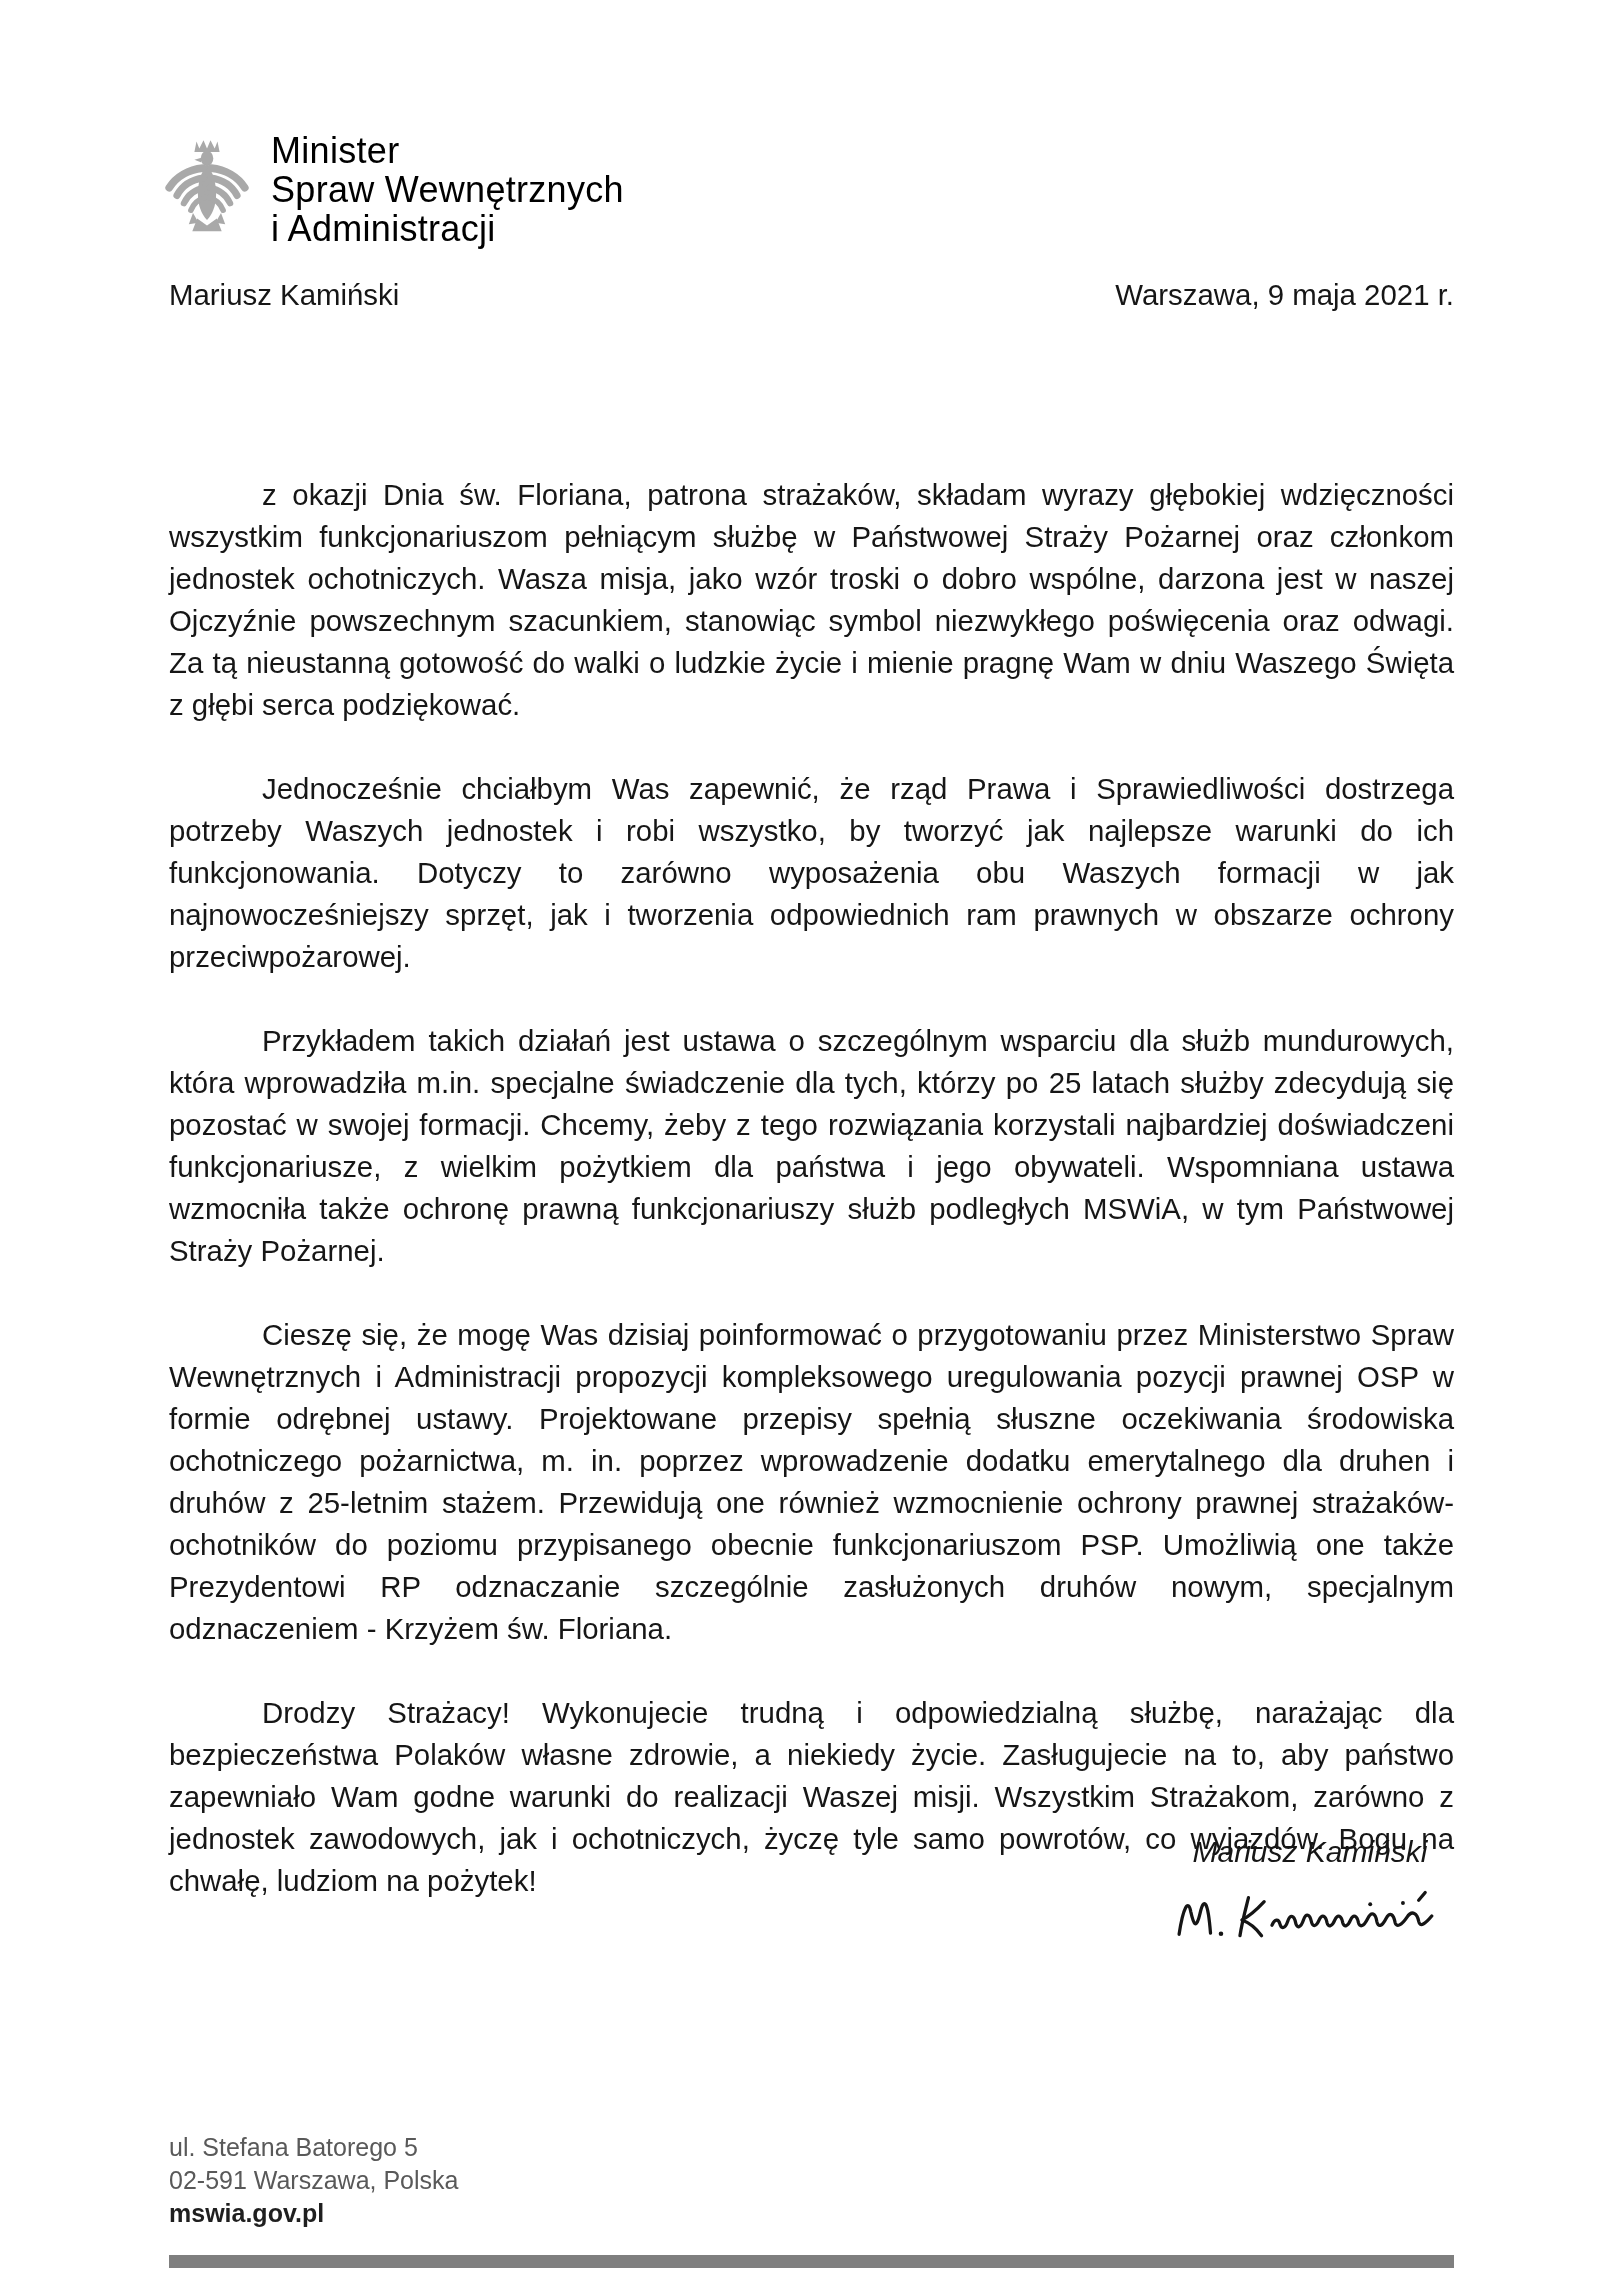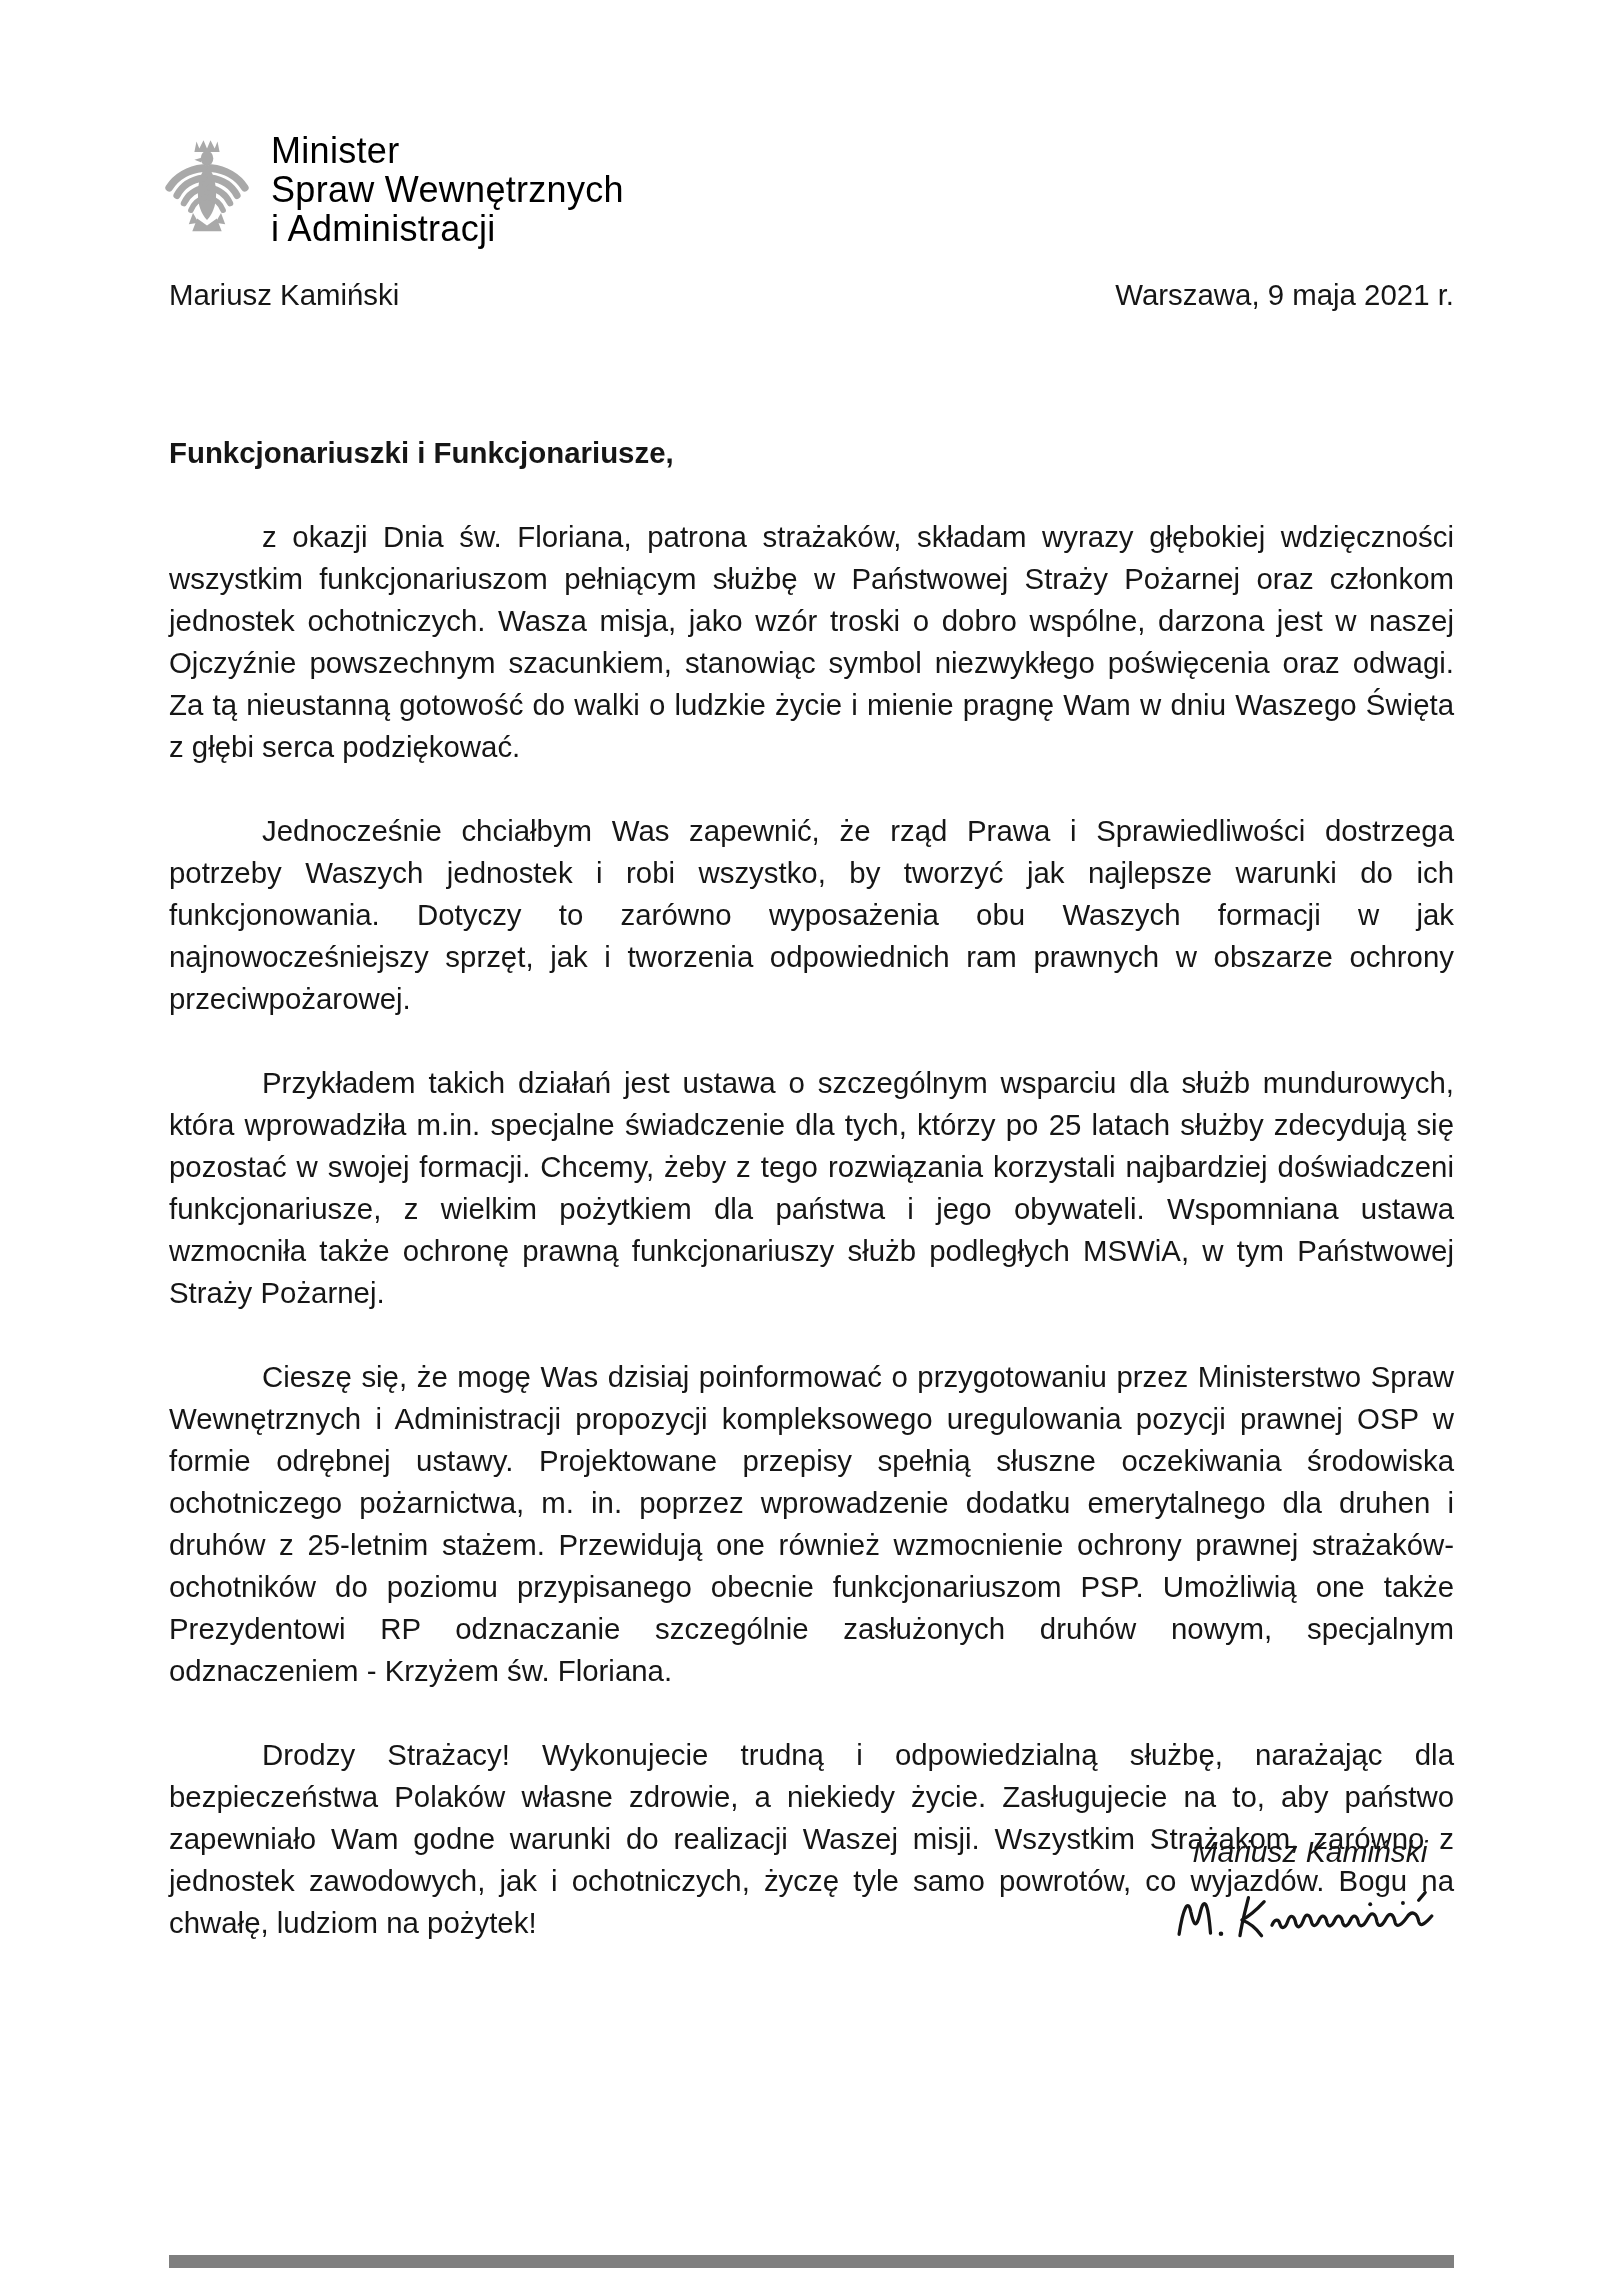--- a/index.html
+++ b/index.html
@@ -157,21 +157,20 @@
     </div>
   </div>
 
   <div class="sender-row">
     <span>Mariusz Kamiński</span>
     <span>Warszawa, 9 maja 2021 r.</span>
   </div>
 
   <div class="letter-body">
     <div class="salutation">
-      <div>Funkcjonariuszki i Funkcjonariusze,</div>
     </div>
     <p>z okazji Dnia św. Floriana, patrona strażaków, składam wyrazy głębokiej wdzięczności wszystkim funkcjonariuszom pełniącym służbę w Państwowej Straży Pożarnej oraz członkom jednostek ochotniczych. Wasza misja, jako wzór troski o dobro wspólne, darzona jest w naszej Ojczyźnie powszechnym szacunkiem, stanowiąc symbol niezwykłego poświęcenia oraz odwagi. Za tą nieustanną gotowość do walki o ludzkie życie i mienie pragnę Wam w dniu Waszego Święta z głębi serca podziękować.</p>
     <p>Jednocześnie chciałbym Was zapewnić, że rząd Prawa i Sprawiedliwości dostrzega potrzeby Waszych jednostek i robi wszystko, by tworzyć jak najlepsze warunki do ich funkcjonowania. Dotyczy to zarówno wyposażenia obu Waszych formacji w jak najnowocześniejszy sprzęt, jak i tworzenia odpowiednich ram prawnych w obszarze ochrony przeciwpożarowej.</p>
     <p>Przykładem takich działań jest ustawa o szczególnym wsparciu dla służb mundurowych, która wprowadziła m.in. specjalne świadczenie dla tych, którzy po 25 latach służby zdecydują się pozostać w swojej formacji. Chcemy, żeby z tego rozwiązania korzystali najbardziej doświadczeni funkcjonariusze, z wielkim pożytkiem dla państwa i jego obywateli. Wspomniana ustawa wzmocniła także ochronę prawną funkcjonariuszy służb podległych MSWiA, w tym Państwowej Straży Pożarnej.</p>
     <p>Cieszę się, że mogę Was dzisiaj poinformować o przygotowaniu przez Ministerstwo Spraw Wewnętrznych i Administracji propozycji kompleksowego uregulowania pozycji prawnej OSP w formie odrębnej ustawy. Projektowane przepisy spełnią słuszne oczekiwania środowiska ochotniczego pożarnictwa, m. in. poprzez wprowadzenie dodatku emerytalnego dla druhen i druhów z 25-letnim stażem. Przewidują one również wzmocnienie ochrony prawnej strażaków-ochotników do poziomu przypisanego obecnie funkcjonariuszom PSP. Umożliwią one także Prezydentowi RP odznaczanie szczególnie zasłużonych druhów nowym, specjalnym odznaczeniem - Krzyżem św. Floriana.</p>
     <p>Drodzy Strażacy! Wykonujecie trudną i odpowiedzialną służbę, narażając dla bezpieczeństwa Polaków własne zdrowie, a niekiedy życie. Zasługujecie na to, aby państwo zapewniało Wam godne warunki do realizacji Waszej misji. Wszystkim Strażakom, zarówno z jednostek zawodowych, jak i ochotniczych, życzę tyle samo powrotów, co wyjazdów. Bogu na chwałę, ludziom na pożytek!</p>
   </div>
 
   <div class="signature-block">
     <div class="signature-name">Mariusz Kamiński</div>
@@ -189,16 +188,21 @@
           <path d="M162 66 C166 56 172 56 174 64 C176 72 182 72 186 60 C190 48 196 52 198 62 C200 72 206 70 210 58 C214 46 220 50 222 60 C224 70 230 68 234 58 C238 48 244 52 246 62 C248 70 254 68 258 58 C262 48 268 52 270 62 C272 70 278 68 282 58 C286 48 292 52 294 62 C296 70 302 68 308 56 C314 44 320 48 322 60 C324 70 330 68 336 56 C342 44 348 50 350 62 C352 70 360 66 368 54 C376 42 384 48 386 60 C388 70 396 64 406 52"></path>
 
           <circle cx="312" cy="34" r="3" fill="#151515" stroke="none"></circle>
           <circle cx="362" cy="32" r="3" fill="#151515" stroke="none"></circle>
           <path d="M386 28 l10 -12"></path>
         </g>
       </svg>
     </div>
   </div>
 
+  <div class="footer">
+    <div>ul. Stefana Batorego 5</div>
+    <div>02-591 Warszawa, Polska</div>
+    <div class="website">mswia.gov.pl</div>
+  </div>
   <div class="footer-bar"></div>
 
 </div>
 
 
 </body></html>

